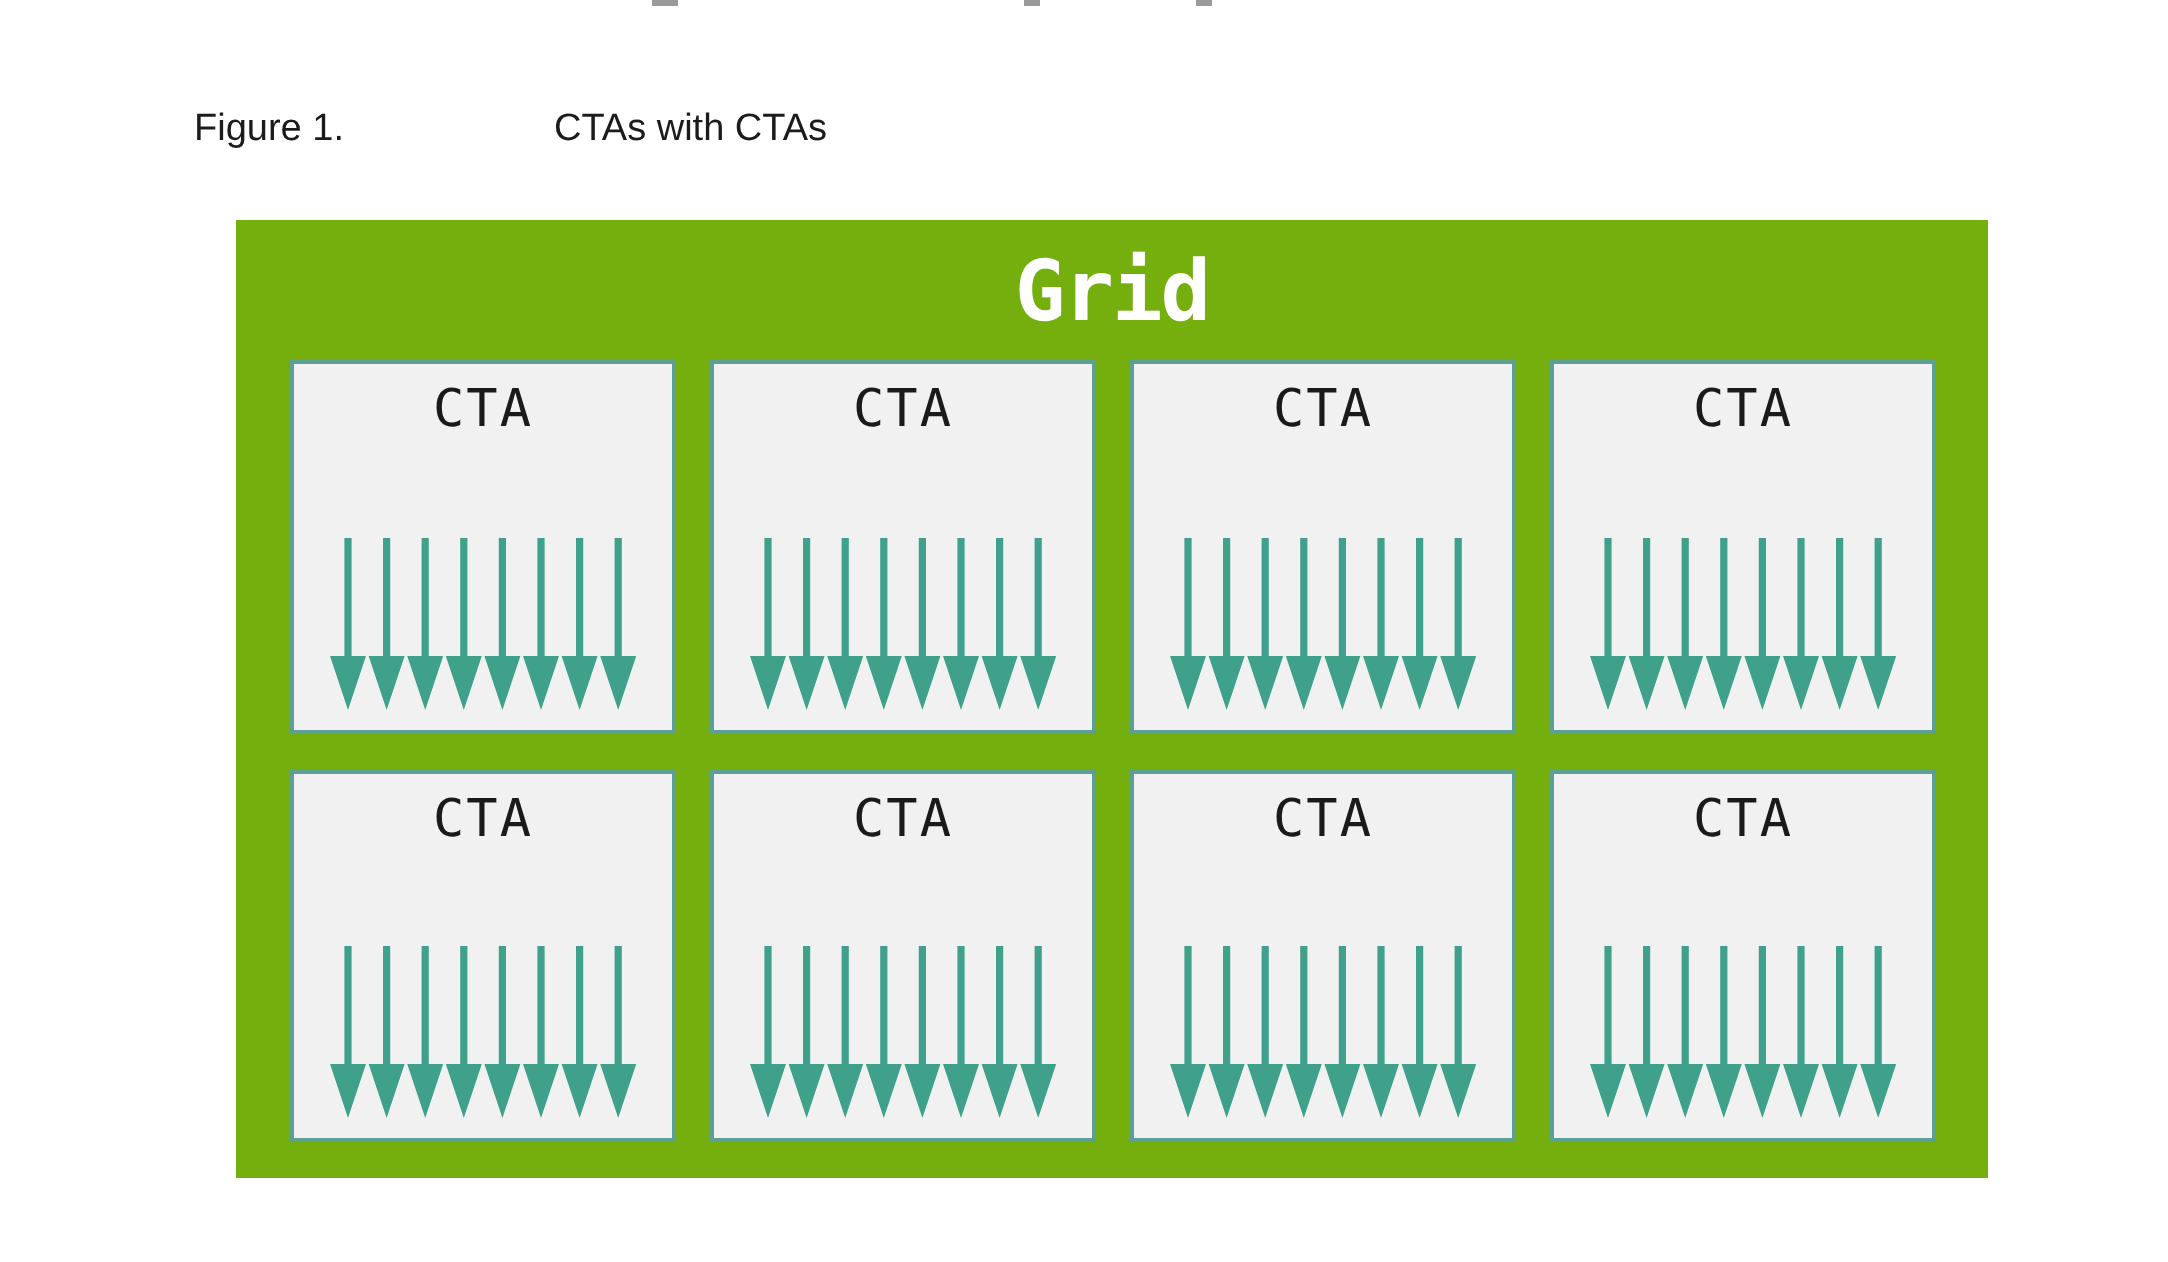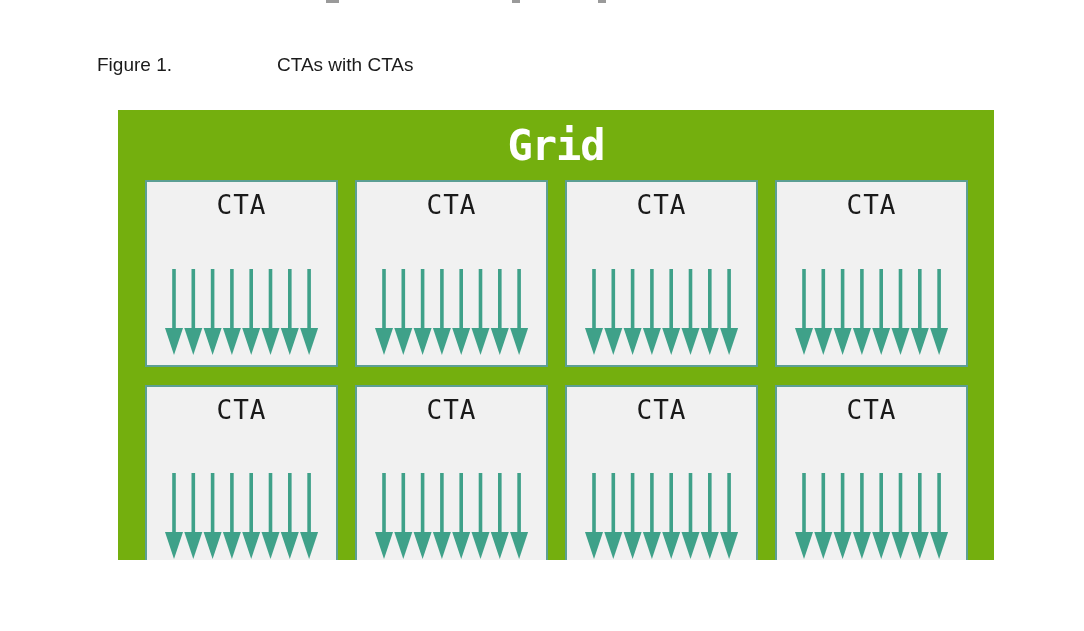--- a/index.html
+++ b/index.html
@@ -1,19 +1,19 @@
 <!DOCTYPE html>
 <html style="--container-green: #74AF0E; --box-fill: #F1F1F1; --box-border: #5C9F94; --arrow-teal: #3FA189; --grid-title-text: #FFFFFF; --cta-text: #1A1A1A; --caption-text: #1B1B1B;"><head>
 <meta charset="utf-8">
 <style>
   html, body { margin: 0; padding: 0; }
   .page {
     position: relative;
     width: 1084px;
-    height: 560px;
+    height: 631px;
     background: #ffffff;
     overflow: hidden;
     font-family: "Liberation Sans", sans-serif;
   }
 
   
   .fragment {
     position: absolute;
     top: 0;
     height: 3px;

